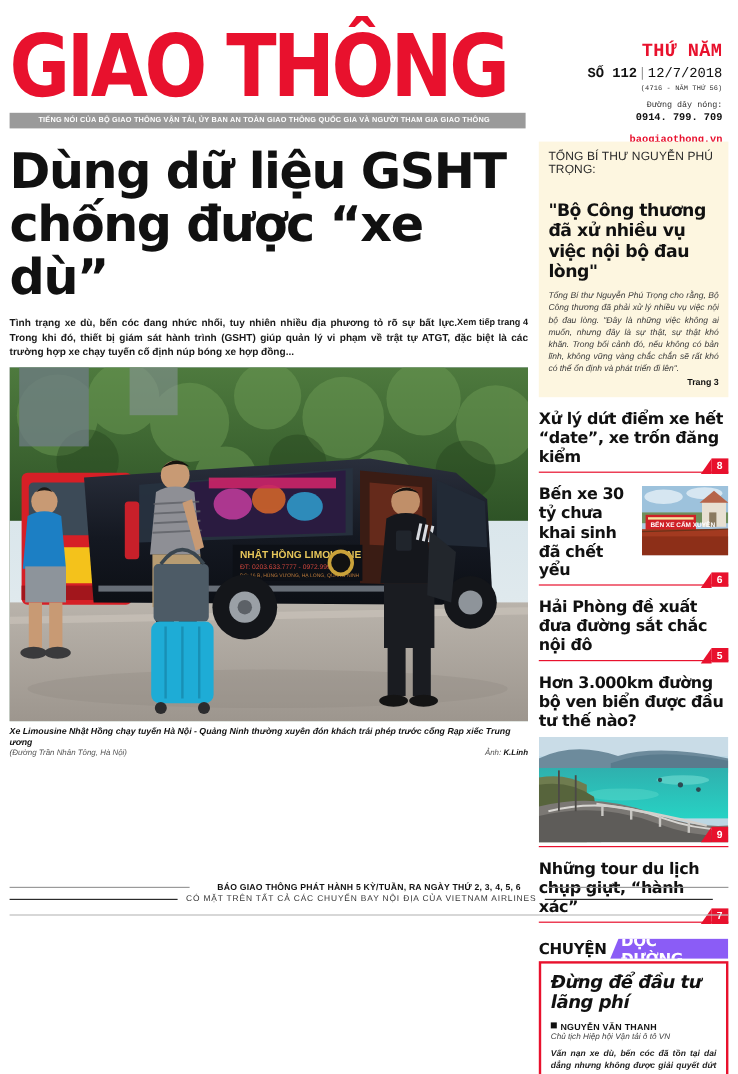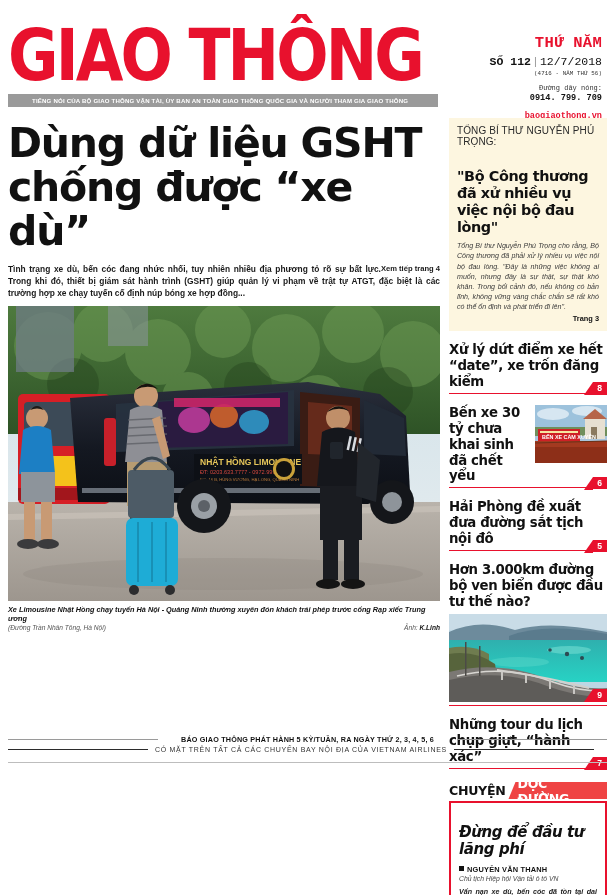--- a/index.html
+++ b/index.html
@@ -115,28 +115,28 @@
   .rt-photo-wide { width: 158px; height: 88px; overflow: hidden; position: relative; margin-top: 4px; }
 
   
   .cdd { margin-top: 13px; }
   .cdd-hdr { display: flex; align-items: stretch; height: 17px; }
   .cdd-hdr-l {
     font-family: "DejaVu Sans", sans-serif; font-weight: bold; font-size: 12.6px;
     color: #111; letter-spacing: -0.3px; display: flex; align-items: center; padding-right: 3px;
   }
   .cdd-hdr-r {
-    background: #ef4444; color: #fff; font-family: "DejaVu Sans", sans-serif; font-weight: bold;
+    background: #8b5cf6; color: #fff; font-family: "DejaVu Sans", sans-serif; font-weight: bold;
     font-size: 12.6px; letter-spacing: -0.3px; display: flex; align-items: center;
     padding: 0 5px 0 9px; clip-path: polygon(7px 0, 100% 0, 100% 100%, 0 100%);
   }
   .cdd-box { border: 2.2px solid #e8112d; padding: 7px 8px 7px 8px; margin-top: 2px; }
   .cdd-title {
     font-family: "DejaVu Sans", sans-serif; font-weight: bold; font-style: italic;
-    font-size: 15px; line-height: 1.14; letter-spacing: -0.4px; color: #111; margin-top: 14px;
+    font-size: 15px; line-height: 1.14; letter-spacing: -0.4px; color: #111;
   }
   .cdd-author { font-size: 7.4px; font-weight: bold; letter-spacing: 0.2px; margin-top: 7px; color: #111; }
   .cdd-author .sq { display: inline-block; width: 5px; height: 5px; background: #111; margin-right: 3px; vertical-align: 1px; }
   .cdd-role { font-size: 6.8px; font-style: italic; color: #444; margin-top: 1px; }
   .cdd-body { font-size: 7.1px; font-style: italic; font-weight: bold; line-height: 1.45; color: #222; margin-top: 5px; text-align: justify; }
 
   
   .footer { position: absolute; left: 8px; right: 8px; bottom: 12px; }
   .f-row1 { display: flex; align-items: center; gap: 16px; margin-top: 16px; }
   .f-line-thin { height: 1px; background: #9a9a9a; flex: 1; }
@@ -369,21 +369,21 @@
               <rect y="42" width="72" height="16" fill="#8d2f18"></rect>
               <line x1="0" y1="38" x2="72" y2="36" stroke="#6b3218" stroke-width="1"></line>
             </svg>
           </div>
         </div>
         <div class="rt-rule"></div>
         <div class="badge" style="bottom:-1px;">6</div>
       </div>
 
       <div class="rt-item">
-        <div class="rt-head">Hải Phòng đề xuất đưa đường sắt tịch nội đô</div>
+        <div class="rt-head">Hải Phòng đề xuất đưa đường sắt chắc nội đô</div>
         <div class="rt-rule"></div>
         <div class="badge" style="bottom:-1px;">5</div>
       </div>
 
       <div class="rt-item">
         <div class="rt-head">Hơn 3.000km đường bộ ven biển được đầu tư thế nào?</div>
         <div class="rt-photo-wide">
           <svg width="158" height="88" viewBox="0 0 158 88" preserveAspectRatio="none">
             <defs>
               <linearGradient id="seaG" x1="0" y1="0" x2="0" y2="1">

